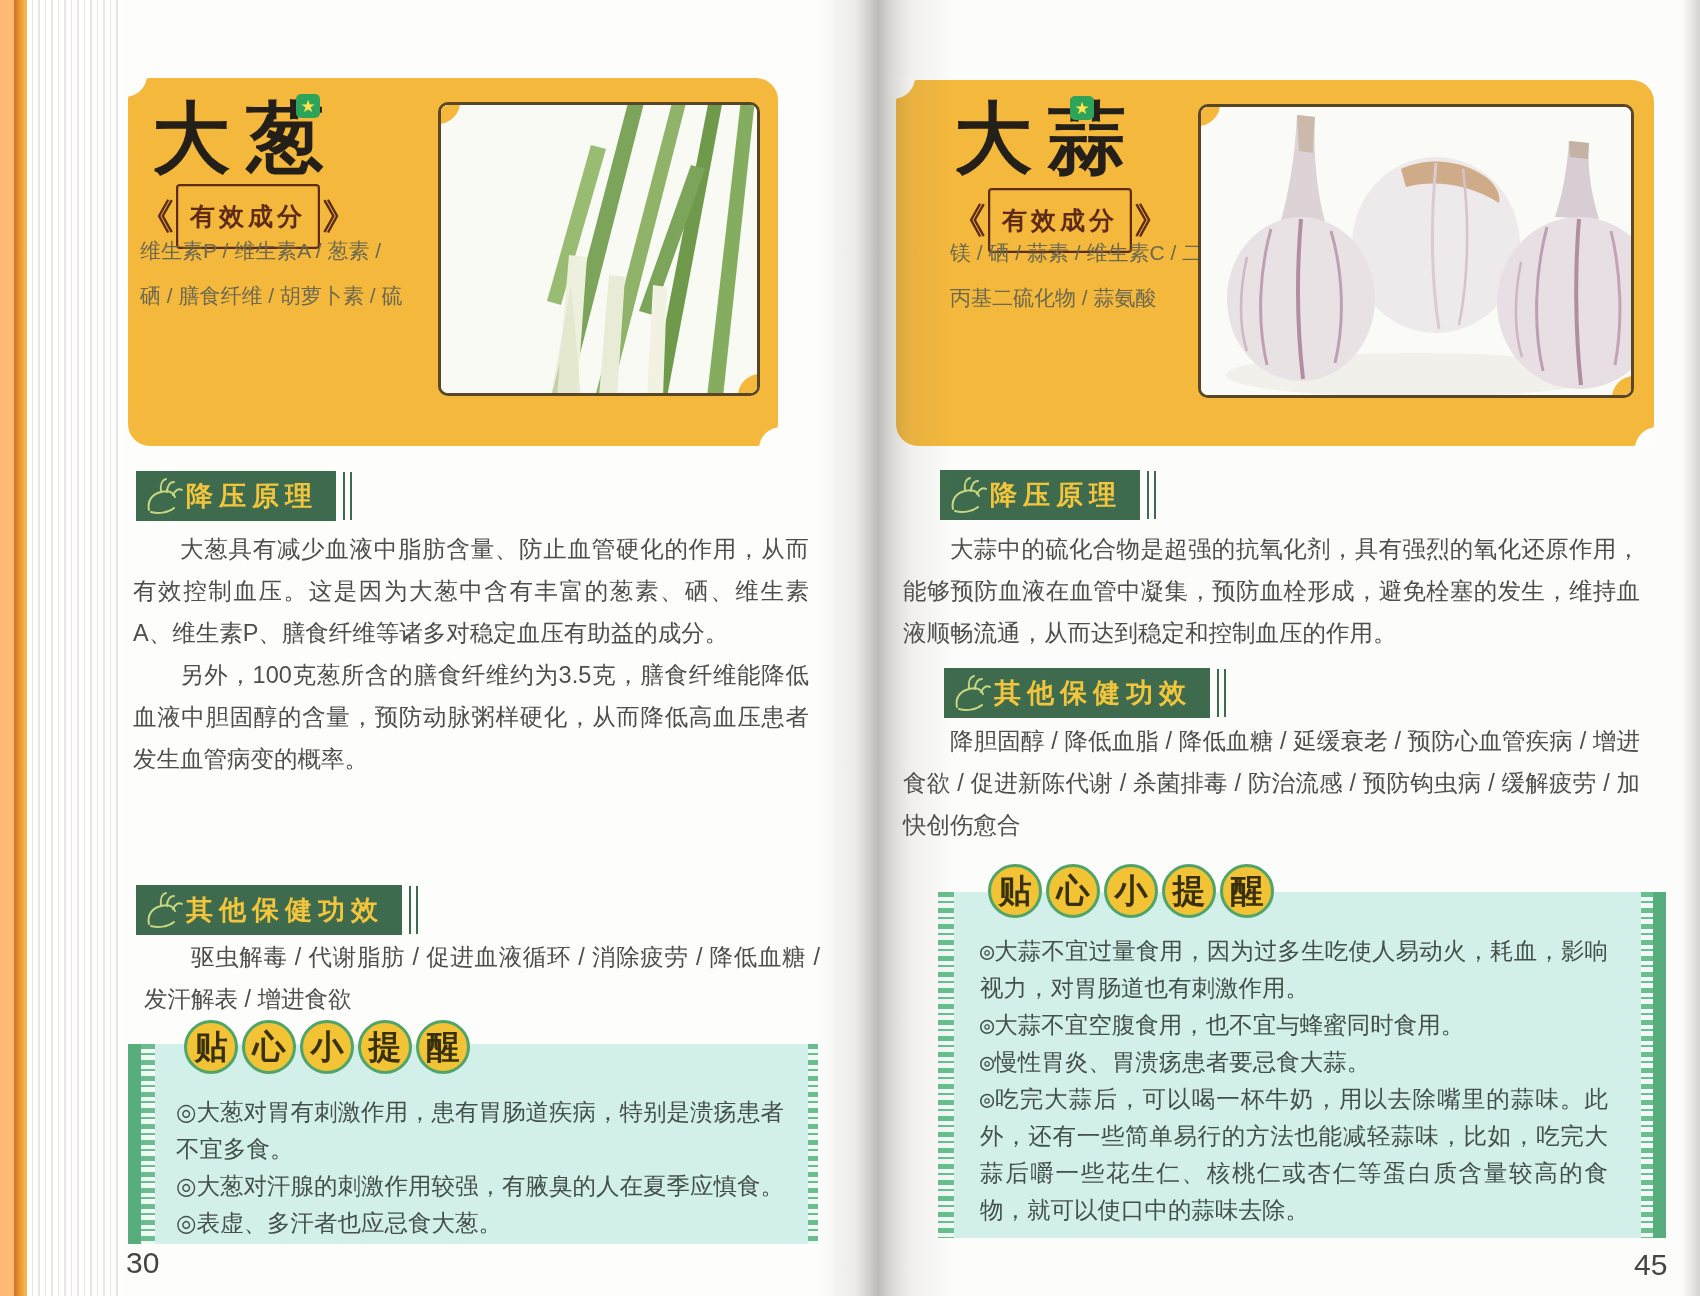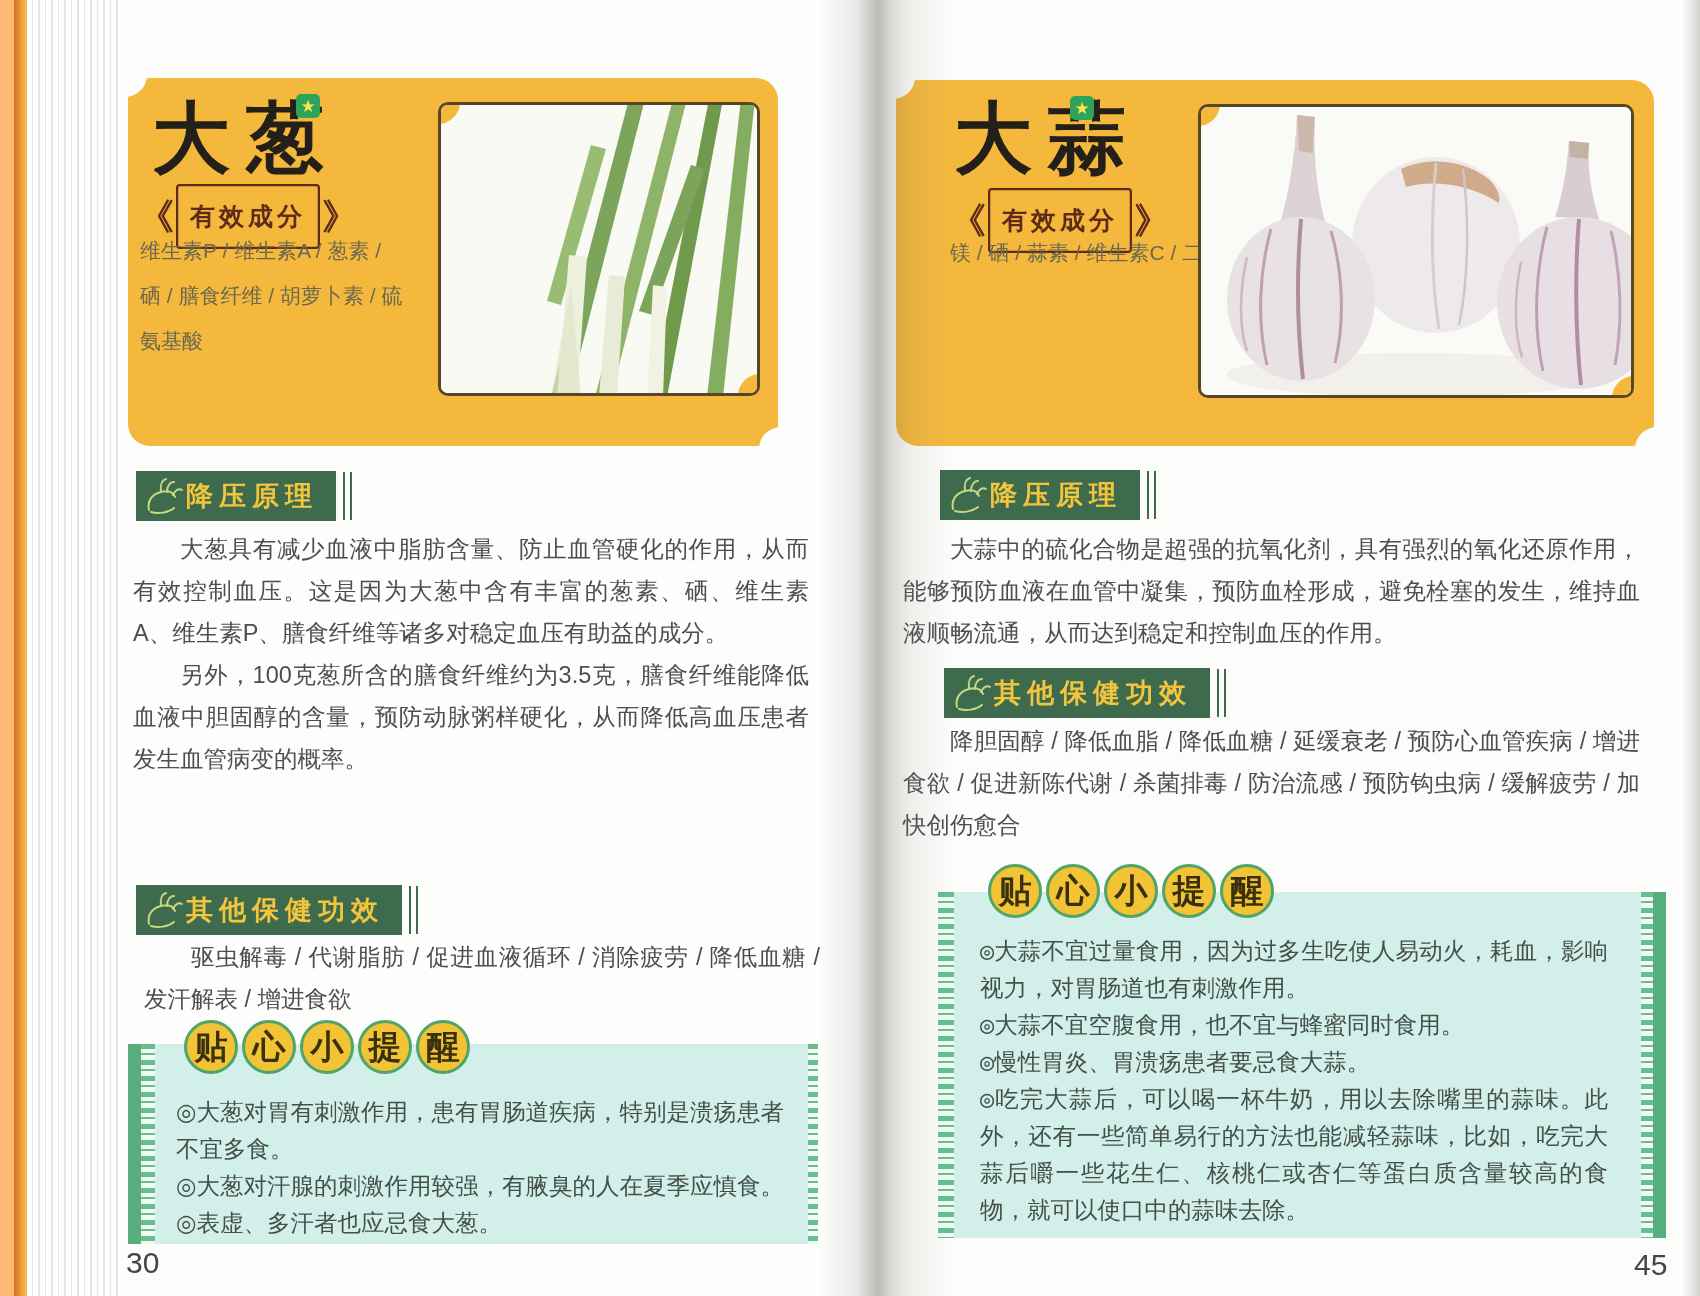--- a/index.html
+++ b/index.html
@@ -113,21 +113,20 @@
     <div class="card-title">大葱</div>
     <div class="star-badge">★</div>
     <div class="badge-wrap">
       <span class="badge-bracket">《</span>
       <span class="badge-box">有效成分</span>
       <span class="badge-bracket">》</span>
     </div>
     <div class="ingredients">
       <div>维生素P / 维生素A / 葱素 /</div>
       <div>硒 / 膳食纤维 / 胡萝卜素 / 硫</div>
-      <div>氨基酸</div>
     </div>
     <div class="photo-frame">
       <svg width="316" height="288" viewBox="0 0 316 288">
         <rect width="316" height="288" fill="#fafaf4"></rect>
         <polygon points="188,-6 204,-6 128,292 110,292" fill="#7ca45a"></polygon>
         <polygon points="232,-6 246,-6 170,292 154,292" fill="#8fb469"></polygon>
         <polygon points="268,-6 282,-6 226,292 210,292" fill="#6f9a4b"></polygon>
         <polygon points="300,-6 314,-6 282,292 266,292" fill="#85ad60"></polygon>
         <polygon points="150,40 165,44 120,200 106,196" fill="#97bc72"></polygon>
         <polygon points="250,60 264,64 212,210 198,206" fill="#7ca45a"></polygon>
@@ -202,20 +201,21 @@
     <div class="notch-br"></div>
     <div class="card-title">大蒜</div>
     <div class="star-badge">★</div>
     <div class="badge-wrap">
       <span class="badge-bracket">《</span>
       <span class="badge-box">有效成分</span>
       <span class="badge-bracket">》</span>
     </div>
     <div class="ingredients">
       <div>镁 / 硒 / 蒜素 / 维生素C / 二烯</div>
+      <div>丙基二硫化物 / 蒜氨酸</div>
     </div>
     <div class="photo-frame">
       <svg width="430" height="288" viewBox="0 0 430 288">
         <rect width="430" height="288" fill="#fafaf6"></rect>
         <ellipse cx="215" cy="268" rx="190" ry="22" fill="#e8e5e0" opacity="0.5"></ellipse>
 
         <ellipse cx="235" cy="138" rx="84" ry="88" fill="#eee9ea"></ellipse>
         <path d="M200 62 C225 50 260 52 285 70 C295 78 300 88 298 96 C270 78 235 72 205 80 Z" fill="#c9a078" opacity="0.85"></path>
         <path d="M235 56 C230 110 230 170 238 222" stroke="#d8ccd1" stroke-width="3" fill="none"></path>
         <path d="M262 62 C268 110 268 170 258 218" stroke="#d2c4ca" stroke-width="2.5" fill="none"></path>

